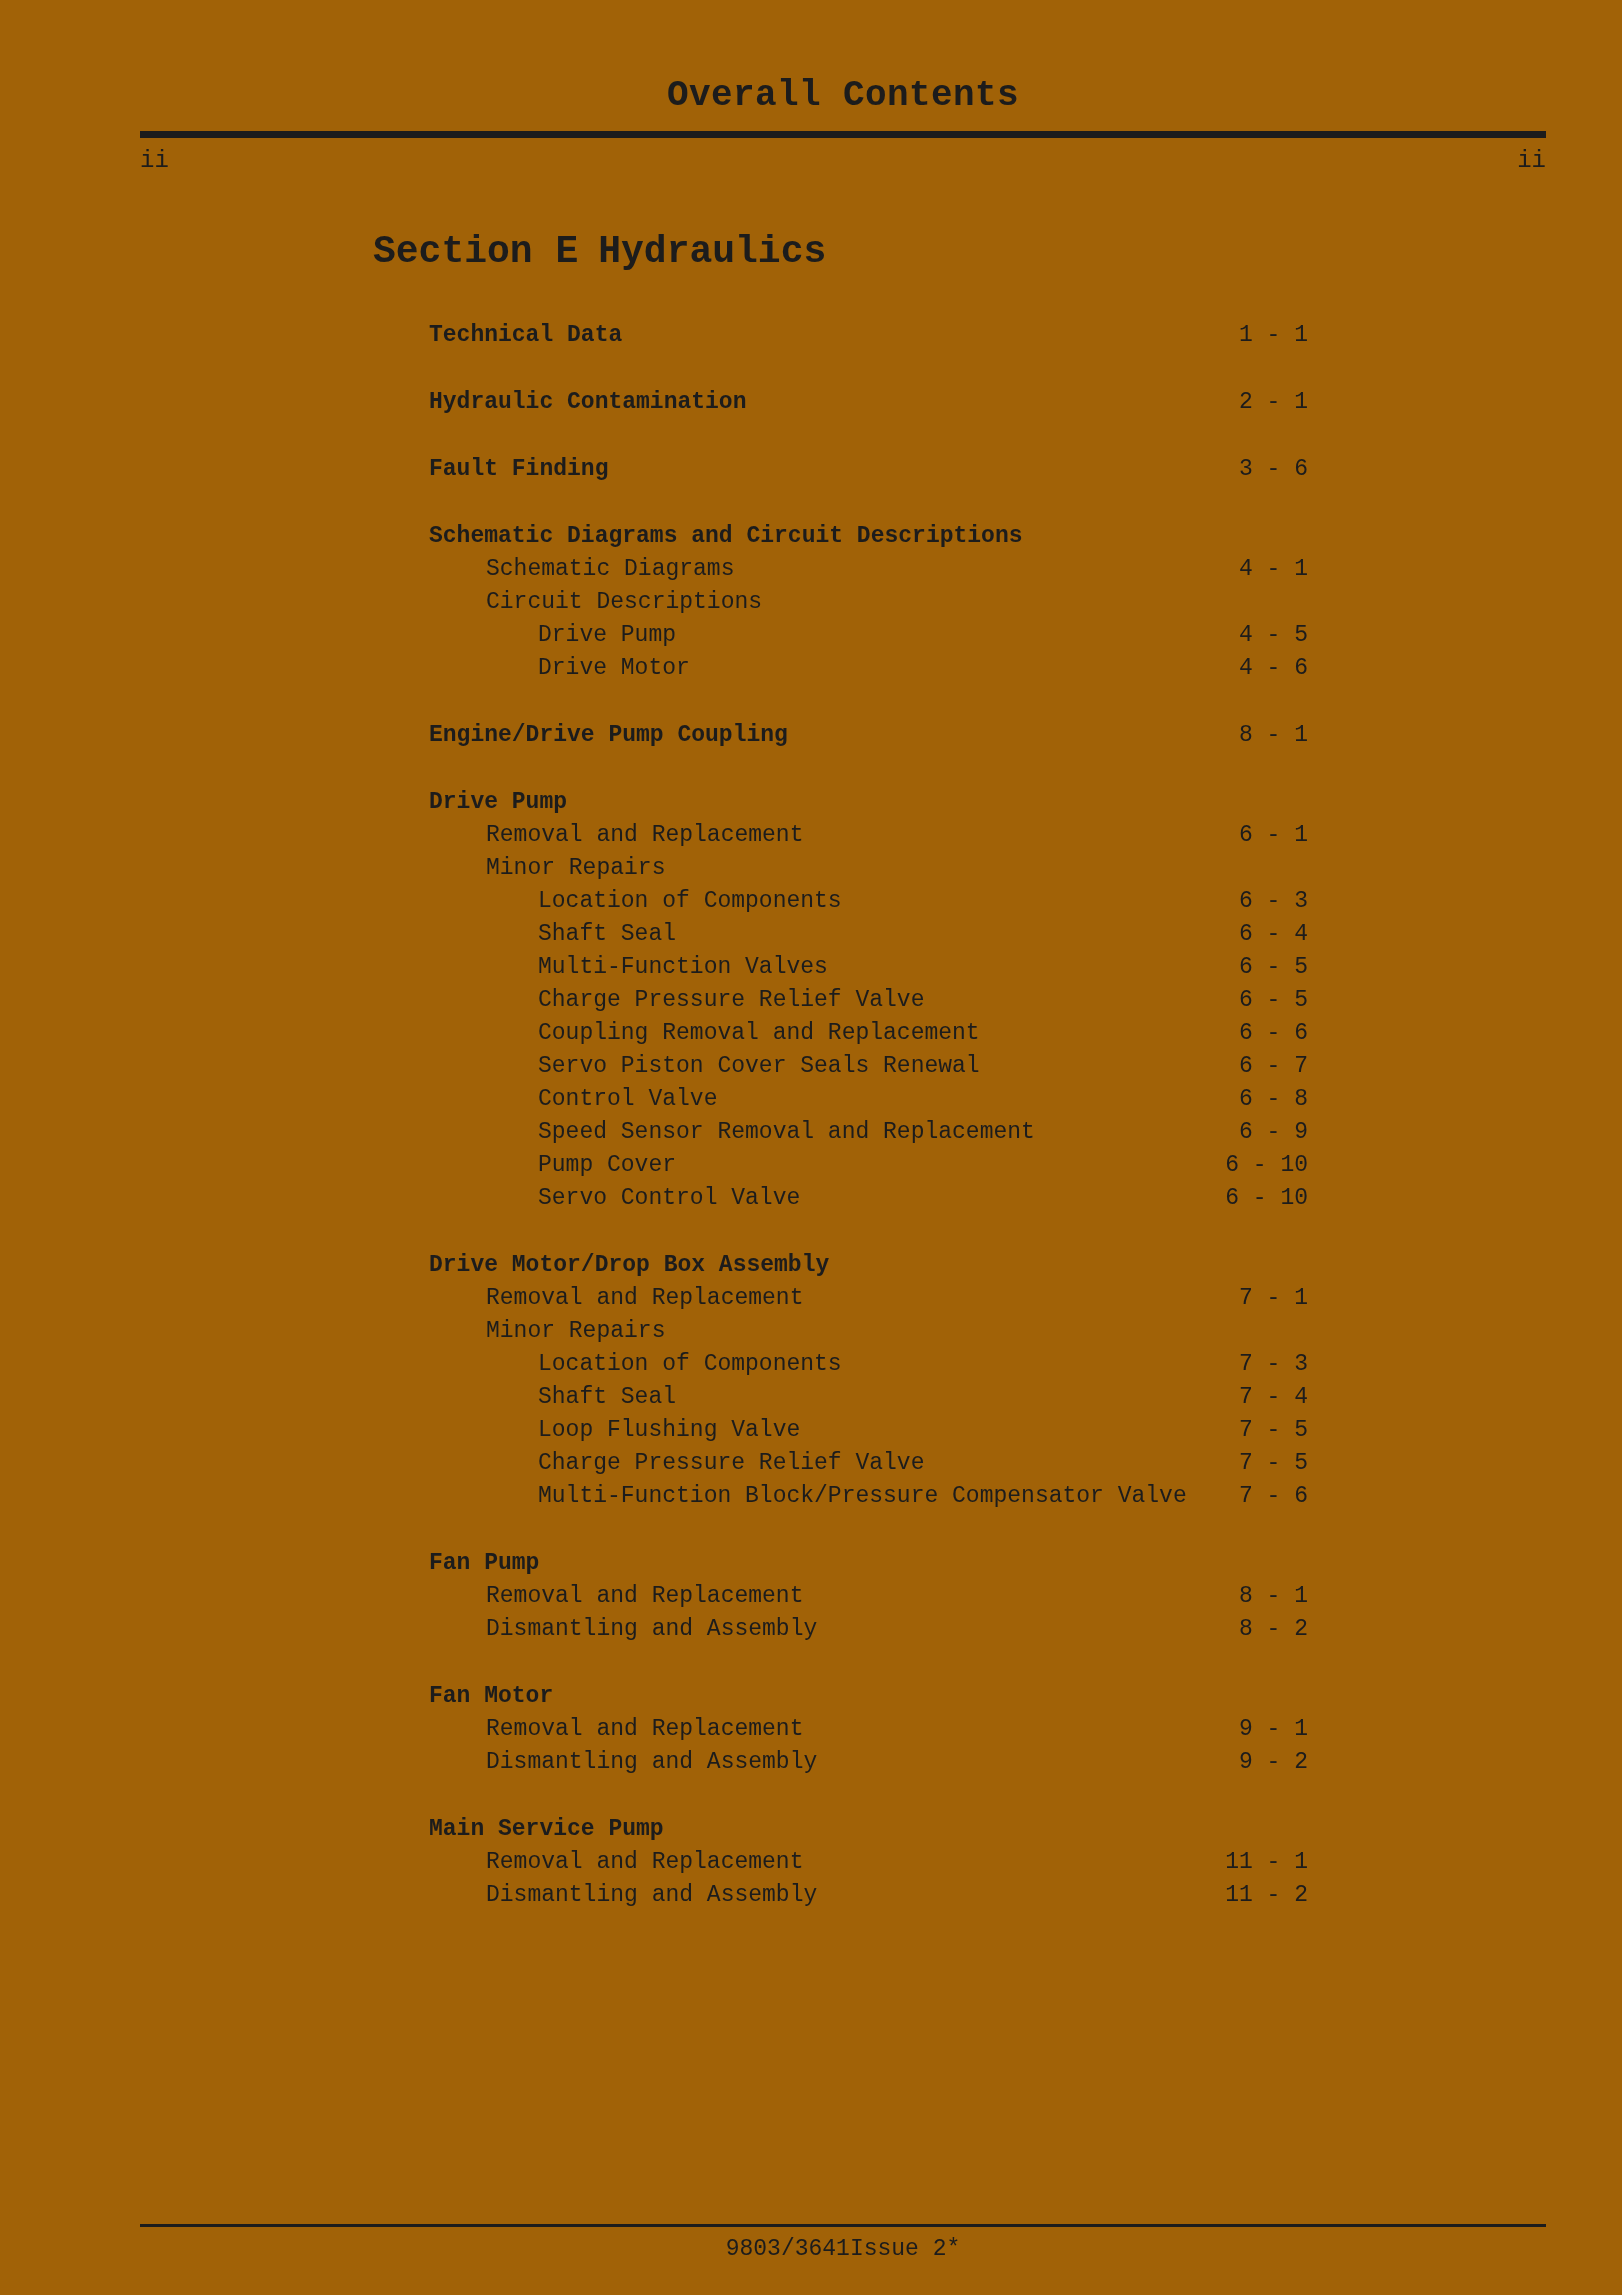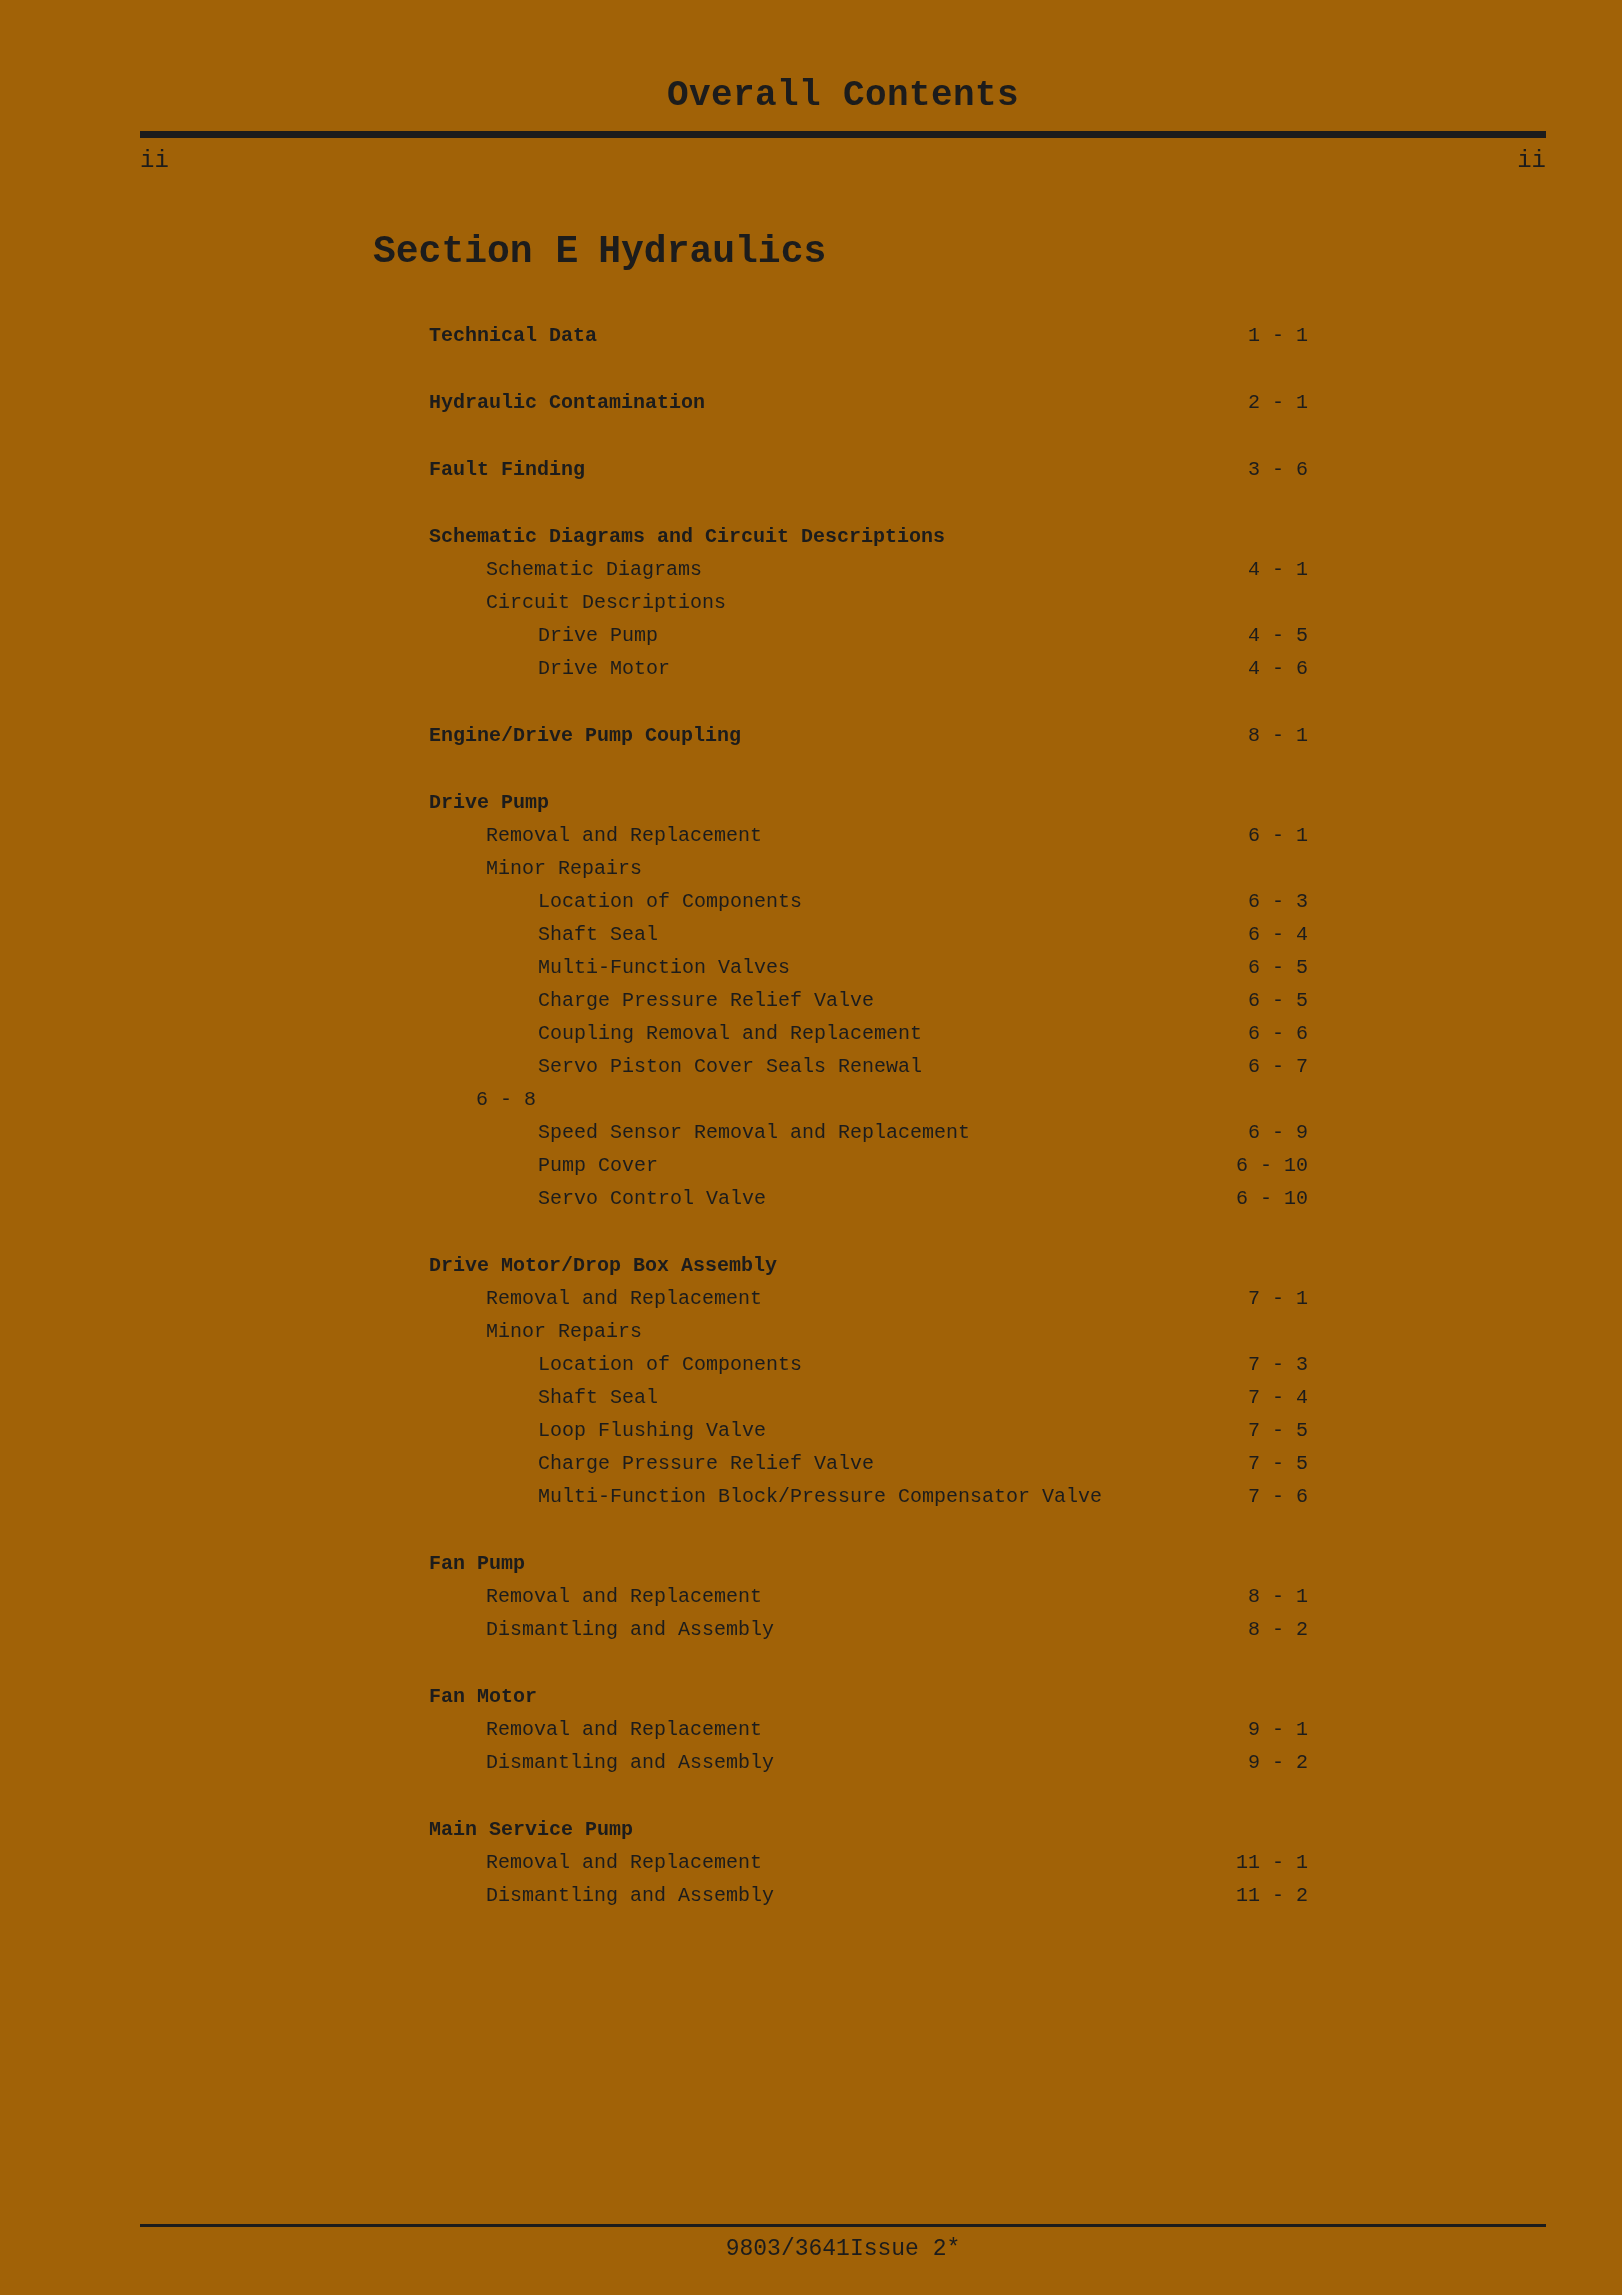--- a/index.html
+++ b/index.html
@@ -41,21 +41,21 @@
   .section-title {
     margin: 0 0 46px 0;
     font-size: 38px;
     font-weight: 700;
   }
   .section-title .section-name { margin-left: 20px; }
   .toc { margin-left: 56px; width: 879px; }
   .toc-row {
     display: flex;
     align-items: flex-end;
-    font-size: 20px;
+    font-size: 23px;
     line-height: 33px;
   }
   .toc-row.gap { margin-top: 34px; }
   .toc-row.bold .toc-label { font-weight: 700; }
   .toc-label { flex: 1 1 auto; white-space: nowrap; }
   .toc-row.level-1 .toc-label { padding-left: 57px; }
   .toc-row.level-2 .toc-label { padding-left: 109px; }
   .toc-page {
     flex: 0 0 107px;
     text-align: right;
@@ -155,20 +155,21 @@
         </div>
         <div class="toc-row level-2">
           <span class="toc-label">Coupling Removal and Replacement</span>
           <span class="toc-page">6 - 6</span>
         </div>
         <div class="toc-row level-2">
           <span class="toc-label">Servo Piston Cover Seals Renewal</span>
           <span class="toc-page">6 - 7</span>
         </div>
         <div class="toc-row level-2">
+          <span class="toc-label">Control Valve</span>
           <span class="toc-page">6 - 8</span>
         </div>
         <div class="toc-row level-2">
           <span class="toc-label">Speed Sensor Removal and Replacement</span>
           <span class="toc-page">6 - 9</span>
         </div>
         <div class="toc-row level-2">
           <span class="toc-label">Pump Cover</span>
           <span class="toc-page">6 - 10</span>
         </div>

